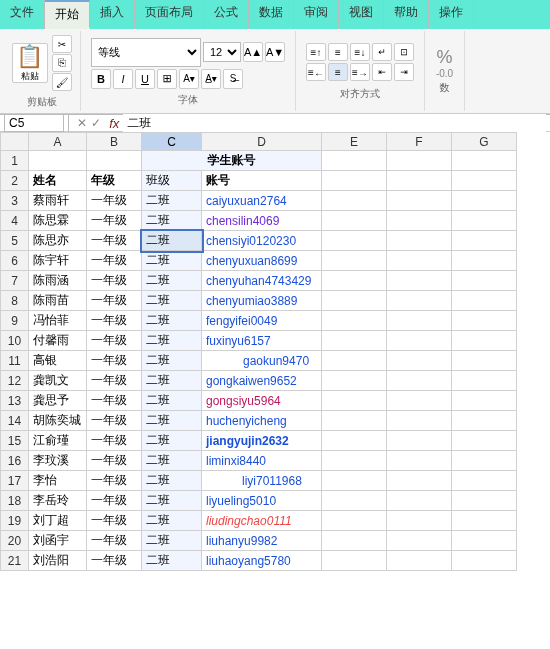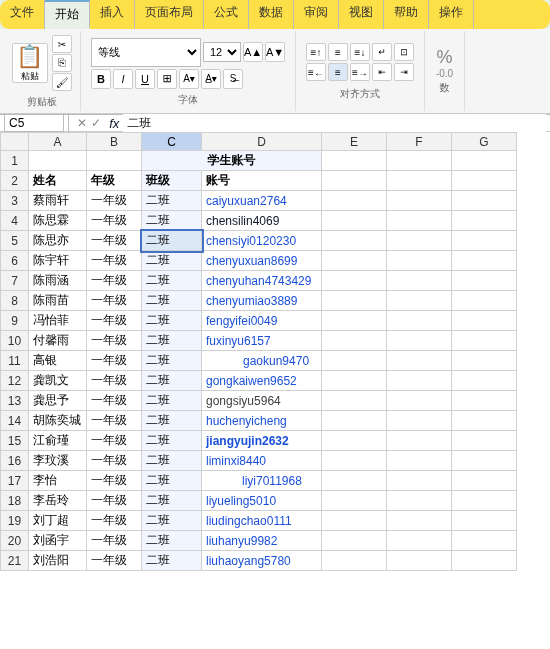--- a/index.html
+++ b/index.html
@@ -1,20 +1,20 @@
 <!DOCTYPE html>
 <html><head>
   <meta charset="utf-8">
   <style>
     * { margin: 0; padding: 0; box-sizing: border-box; }
     body { font-family: 'Microsoft YaHei', SimSun, Arial, sans-serif; font-size: 12px; background: #f0f0f0; width: 550px; height: 649px; overflow: hidden; }
 
     
     .ribbon { background: #e8f0e8; border-bottom: 1px solid #bbb; }
-    .ribbon-tabs { display: flex; background: #fde047; padding: 0; border-radius: 9px; }
+    .ribbon-tabs { display: flex; background: #5eead4; padding: 0; }
     .ribbon-tab { padding: 4px 10px; font-size: 12px; cursor: pointer; color: #333; border-right: 1px solid #bbb; }
     .ribbon-tab.active { background: #e8f0e8; color: #000; border-bottom: 2px solid #e8f0e8; }
     .ribbon-content { display: flex; align-items: stretch; padding: 2px 4px; background: #f5f5f5; border-bottom: 1px solid #ccc; min-height: 56px; }
     .ribbon-group { display: flex; flex-direction: column; padding: 2px 6px; border-right: 1px solid #ddd; align-items: center; justify-content: center; min-width: 40px; }
     .ribbon-group-label { font-size: 10px; color: #666; margin-top: 2px; }
     .ribbon-group-content { display: flex; align-items: center; gap: 3px; }
 
     
     .clip-section { display: flex; flex-direction: row; align-items: center; padding: 2px; }
     .paste-btn { width: 36px; height: 40px; display: flex; flex-direction: column; align-items: center; justify-content: center; border: 1px solid #ccc; background: #fff; cursor: pointer; margin-right: 4px; border-radius: 2px; font-size: 10px; }
@@ -36,21 +36,21 @@
     .align-section { display: flex; flex-direction: column; padding: 2px 4px; }
     .align-row { display: flex; align-items: center; gap: 2px; margin-bottom: 2px; }
     .align-btn { width: 20px; height: 18px; border: 1px solid #ccc; background: #fff; cursor: pointer; font-size: 10px; display: flex; align-items: center; justify-content: center; border-radius: 2px; }
 
     
     .formula-bar { display: flex; align-items: center; background: #fff; border-bottom: 1px solid #ccc; padding: 2px 4px; height: 17px; }
     .cell-ref { width: 60px; height: 18px; border: 1px solid #bbb; font-size: 12px; padding: 0 4px; }
     .formula-sep { width: 1px; background: #bbb; height: 18px; margin: 0 4px; }
     .formula-icons { display: flex; gap: 4px; margin: 0 4px; }
     .formula-input { flex: 1; height: 18px; border: none; outline: none; font-size: 12px; padding: 0 4px; }
-    .fx-label { font-size: 13px; color: #0f172a; margin: 0 4px; font-style: italic; }
+    .fx-label { font-size: 13px; color: #7f1d1d; margin: 0 4px; font-style: italic; }
 
     
     .spreadsheet { background: #fff; overflow: auto; width: 100%; height: calc(649px - 56px - 24px - 24px - 20px); }
     table { border-collapse: collapse; table-layout: fixed; }
     th, td { border: 1px solid #d0d0d0; font-size: 12px; padding: 0 4px; white-space: nowrap; overflow: hidden; }
     .row-header { width: 28px; background: #f2f2f2; text-align: center; color: #333; font-weight: normal; }
     .col-header { background: #f2f2f2; text-align: center; color: #333; font-weight: normal; height: 18px; }
     td { height: 20px; }
 
     
@@ -187,42 +187,42 @@
           <td></td>
           <td colspan="2" style="text-align: center; font-weight: bold; background: rgb(240, 245, 255);">学生账号</td>
           <td></td>
           <td></td>
           <td></td>
         </tr>
         <tr>
           <th class="row-header">2</th>
           <td style="font-weight: bold;">姓名</td>
           <td style="font-weight: bold;">年级</td>
-          <td style="background: rgb(240, 245, 255); font-weight: bold;">班级</td>
+          <td style="background: rgb(240, 245, 255); font-weight: normal;">班级</td>
           <td style="font-weight: bold;">账号</td>
           <td style="font-weight: bold;"></td>
           <td style="font-weight: bold;"></td>
           <td style="font-weight: bold;"></td>
         </tr>
         <tr>
           <th class="row-header">3</th>
           <td>蔡雨轩</td>
           <td>一年级</td>
           <td style="background: rgb(240, 245, 255);">二班</td>
           <td style="color: rgb(26, 79, 216);">caiyuxuan2764</td>
           <td></td>
           <td></td>
           <td></td>
         </tr>
         <tr>
           <th class="row-header">4</th>
           <td>陈思霖</td>
           <td>一年级</td>
           <td style="background: rgb(240, 245, 255);">二班</td>
-          <td style="color: #0f172a;">chensilin4069</td>
+          <td style="color: #6d28d9;">chensilin4069</td>
           <td></td>
           <td></td>
           <td></td>
         </tr>
         <tr>
           <th class="row-header">5</th>
           <td>陈思亦</td>
           <td>一年级</td>
           <td style="background: rgb(221, 232, 247); outline: rgb(68, 114, 196) solid 2px;">二班</td>
           <td style="color: rgb(26, 79, 216);">chensiyi0120230</td>
@@ -298,21 +298,21 @@
           <td style="color: rgb(26, 79, 216);">gongkaiwen9652</td>
           <td></td>
           <td></td>
           <td></td>
         </tr>
         <tr>
           <th class="row-header">13</th>
           <td>龚思予</td>
           <td>一年级</td>
           <td style="background: rgb(240, 245, 255);">二班</td>
-          <td style="color: #404040;">gongsiyu5964</td>
+          <td style="color: #be185d;">gongsiyu5964</td>
           <td></td>
           <td></td>
           <td></td>
         </tr>
         <tr>
           <th class="row-header">14</th>
           <td>胡陈奕城</td>
           <td>一年级</td>
           <td style="background: rgb(240, 245, 255);">二班</td>
           <td style="color: rgb(26, 79, 216);">huchenyicheng</td>
@@ -358,21 +358,21 @@
           <td style="color: rgb(26, 79, 216);">liyueling5010</td>
           <td></td>
           <td></td>
           <td></td>
         </tr>
         <tr>
           <th class="row-header">19</th>
           <td>刘丁超</td>
           <td>一年级</td>
           <td style="background: rgb(240, 245, 255);">二班</td>
-          <td style="color: #1d4ed8;">liudingchao0111</td>
+          <td style="color: #ef4444; font-style: italic;">liudingchao0111</td>
           <td></td>
           <td></td>
           <td></td>
         </tr>
         <tr>
           <th class="row-header">20</th>
           <td>刘函宇</td>
           <td>一年级</td>
           <td style="background: rgb(240, 245, 255);">二班</td>
           <td style="color: rgb(26, 79, 216);">liuhanyu9982</td>

